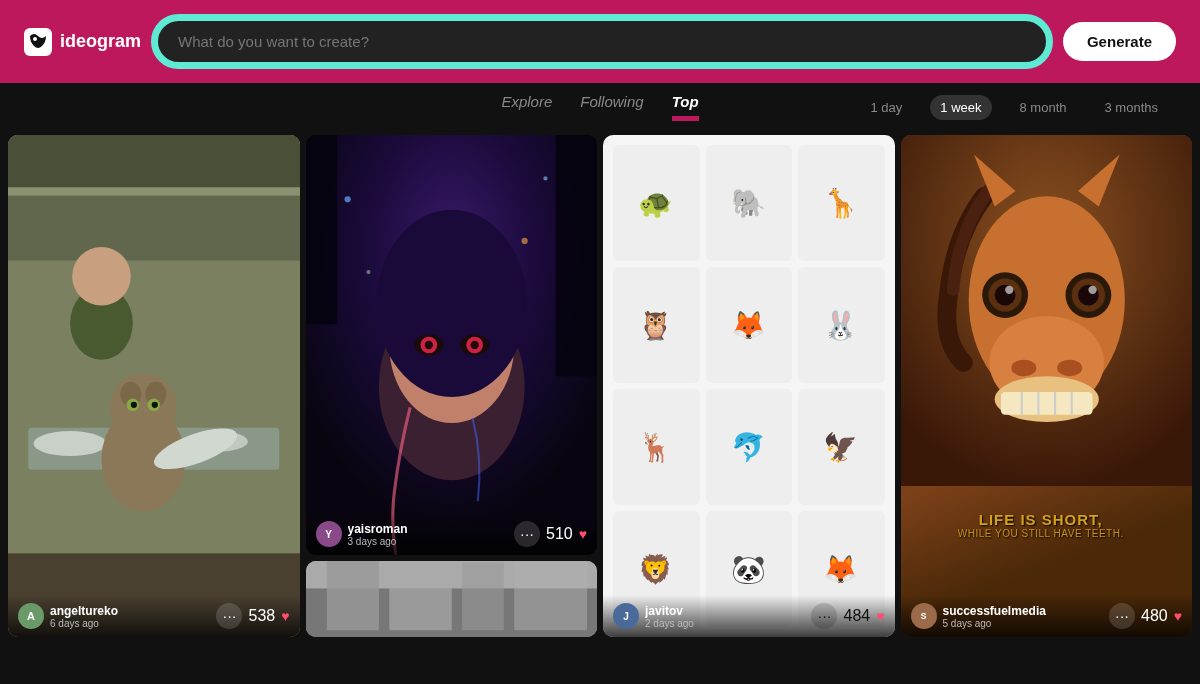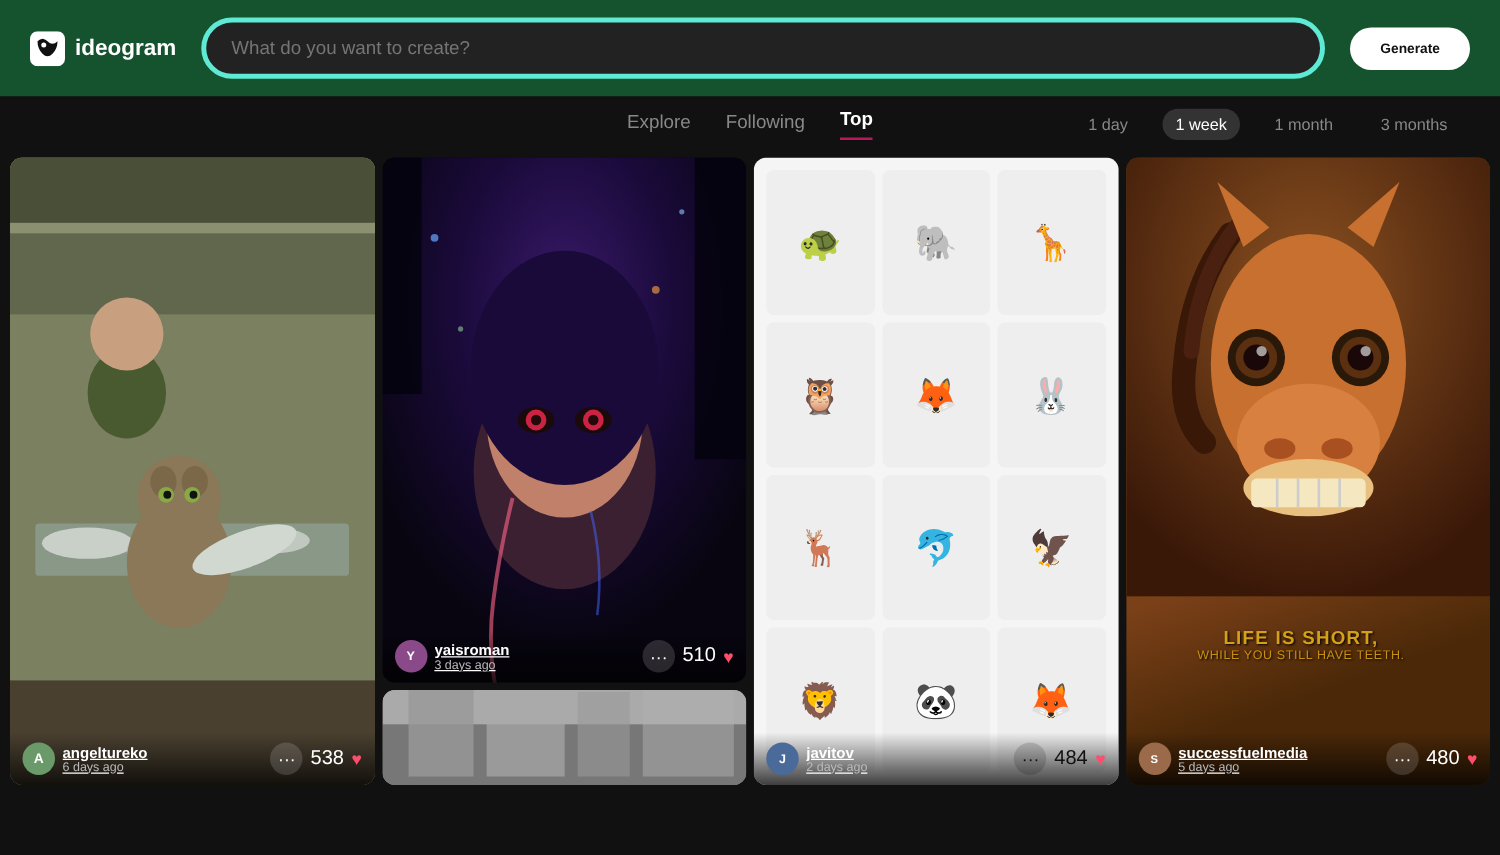--- a/index.html
+++ b/index.html
@@ -10,85 +10,86 @@
       width: 1200px;
       min-height: 684px;
       overflow: hidden;
     }
 
     
     .header {
       display: flex;
       align-items: center;
       padding: 14px 24px;
-      background: #14532d;
-      gap: 20px;
+      background: #be185d;
+      gap: 10px;
     }
     .logo-area {
       display: flex;
       align-items: center;
       gap: 8px;
       white-space: nowrap;
     }
     .logo-icon {
       width: 28px;
       height: 28px;
     }
     .logo-text {
       font-size: 18px;
       font-weight: 600;
       color: #fff;
     }
     .search-bar {
       flex: 1;
       background: #222;
-      border: 4px solid #5eead4;
+      border: 7px solid #5eead4;
       border-radius: 28px;
       padding: 12px 20px;
       color: #aaa;
       font-size: 15px;
       outline: none;
       cursor: text;
     }
     .generate-btn {
       background: #fff;
       color: #111;
       border: none;
       border-radius: 22px;
       padding: 11px 24px;
-      font-size: 11px;
+      font-size: 15px;
       font-weight: 600;
       cursor: pointer;
       white-space: nowrap;
     }
 
     
     .nav-area {
       display: flex;
       align-items: center;
       justify-content: center;
       padding: 10px 0 6px;
       position: relative;
       gap: 0;
     }
     .nav-tabs {
       display: flex;
       gap: 28px;
-      align-items: flex-end;
+      align-items: flex-start;
+      font-style: italic;
     }
     .nav-tab {
       font-size: 15px;
       color: #888;
       cursor: pointer;
       padding-bottom: 6px;
     }
     .nav-tab.active {
       color: #fff;
       font-weight: 600;
-      border-bottom: 2px solid #be185d;
+      border-bottom: 5px solid #be185d;
     }
 
     
     .time-filters {
       position: absolute;
       right: 32px;
       display: flex;
       gap: 18px;
       align-items: center;
     }
@@ -153,21 +154,20 @@
       align-items: center;
       justify-content: center;
       font-size: 11px;
       font-weight: 700;
       color: #fff;
       flex-shrink: 0;
     }
     .user-info {
       flex: 1;
       min-width: 0;
-      text-decoration: underline;
     }
     .username {
       font-size: 12px;
       font-weight: 600;
       color: #fff;
       white-space: nowrap;
       overflow: hidden;
       text-overflow: ellipsis;
     }
     .timestamp {
@@ -286,21 +286,21 @@
 
 <div class="nav-area">
   <div class="nav-tabs">
     <span class="nav-tab">Explore</span>
     <span class="nav-tab">Following</span>
     <span class="nav-tab active">Top</span>
   </div>
   <div class="time-filters">
     <button class="time-btn">1 day</button>
     <button class="time-btn active">1 week</button>
-    <button class="time-btn">1 month</button>
+    <button class="time-btn">8 month</button>
     <button class="time-btn">3 months</button>
   </div>
 </div>
 
 <div class="image-grid">
 
   <div class="grid-col">
     <div class="img-card" style="flex:1;">
       <div class="cat-scene">
         <svg width="100%" height="100%" viewBox="0 0 280 480" preserveAspectRatio="xMidYMid slice">

